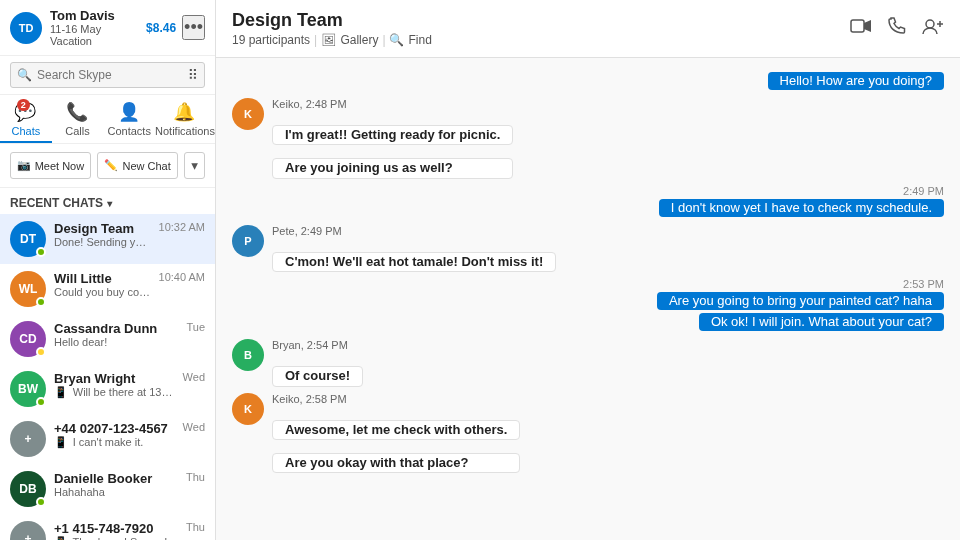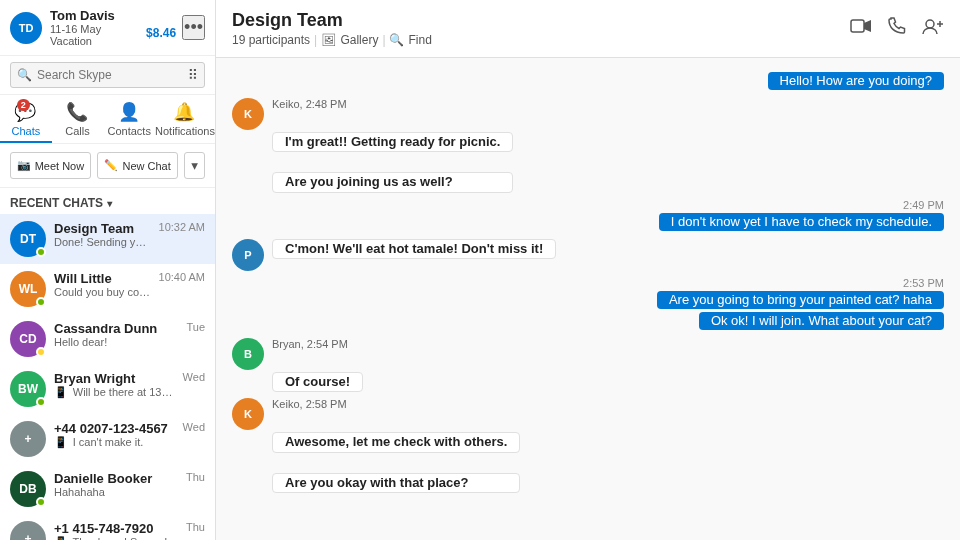--- a/index.html
+++ b/index.html
@@ -52,21 +52,21 @@
     .chat-title { font-size: 18px; font-weight: 600; color: #222; }
     .chat-subtitle { font-size: 12px; color: #555; display: flex; gap: 4px; margin-top: 2px; }
     .chat-subtitle .sep { color: #ccc; }
     .header-actions { margin-left: auto; display: flex; gap: 16px; align-items: center; }
     .header-btn { background: none; border: none; cursor: pointer; color: #555; font-size: 18px; }
 
     .messages-area { flex: 1; overflow-y: auto; padding: 12px 16px; display: flex; flex-direction: column; gap: 6px; background: #f9f9f9; }
 
     .msg-with-avatar { display: flex; align-items: flex-start; gap: 8px; }
     .msg-avatar { width: 32px; height: 32px; border-radius: 50%; flex-shrink: 0; display: flex; align-items: center; justify-content: center; color: #fff; font-size: 11px; font-weight: bold; }
-    .msg-content { display: flex; flex-direction: column; gap: 20px; max-width: 65%; }
+    .msg-content { display: flex; flex-direction: column; gap: 13px; max-width: 65%; }
     .msg-sender-time { font-size: 11px; color: #666; margin-bottom: 2px; }
     .msg-bubble { padding: 0 12px; border-radius: 4px; font-size: 13px; line-height: 1.4; }
     .msg-bubble.other-bubble { background: #fff; border: 1px solid #e0e0e0; color: #222; font-weight: bold; }
     .msg-bubble.mine-bubble { background: #0078d4; color: #fff; }
 
     .mine-bubbles { display: flex; flex-direction: column; align-items: flex-end; gap: 3px; }
   </style>
 </head>
 <body>
 
@@ -75,21 +75,21 @@
   <div class="sidebar-header">
     <div class="user-info">
       <div class="avatar-small" style="background:#0078d4">
         <span>TD</span>
       </div>
       <div>
         <div class="user-name">Tom Davis</div>
         <div class="user-status">11-16 May Vacation</div>
       </div>
     </div>
-    <div style="display:flex;align-items:flex-end;gap:6px">
+    <div style="display:flex;align-items:center;gap:6px">
       <span style="font-size:12px;color:#0078d4;font-weight:600;">$8.46</span>
       <button class="more-icon">•••</button>
     </div>
   </div>
 
   <div class="search-bar">
     <div class="search-wrapper">
       <span class="search-icon-inner">🔍</span>
       <input type="text" placeholder="Search Skype" style="">
       <span class="search-apps-icon">⠿</span>
@@ -272,20 +272,21 @@
     <div style="display:flex;justify-content:flex-end;margin-bottom:2px">
       <div>
         <div style="font-size:11px;color:#888;text-align:right;margin-bottom:2px">2:49 PM</div>
         <div class="msg-bubble mine-bubble">I don't know yet I have to check my schedule.</div>
       </div>
     </div>
 
     <div class="msg-with-avatar">
       <div class="msg-avatar" style="background:#2980b9">P</div>
       <div class="msg-content">
+        <div class="msg-sender-time">Pete, 2:49 PM</div>
         <div class="msg-bubble other-bubble">C'mon! We'll eat hot tamale! Don't miss it!</div>
       </div>
     </div>
 
     <div style="display:flex;justify-content:flex-end;margin-bottom:2px">
       <div>
         <div style="font-size:11px;color:#888;text-align:right;margin-bottom:2px">2:53 PM</div>
         <div class="mine-bubbles">
           <div class="msg-bubble mine-bubble">Are you going to bring your painted cat? haha</div>
           <div class="msg-bubble mine-bubble">Ok ok! I will join. What about your cat?</div>

